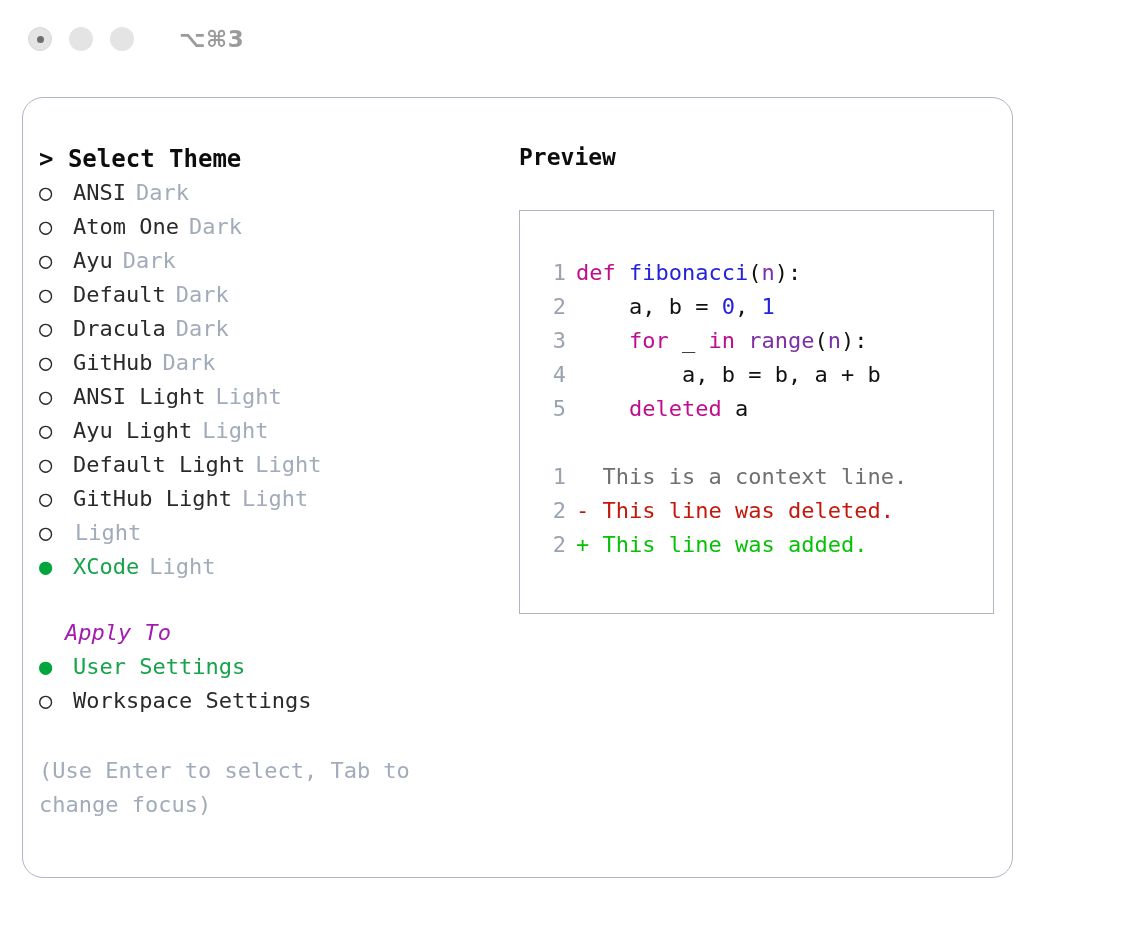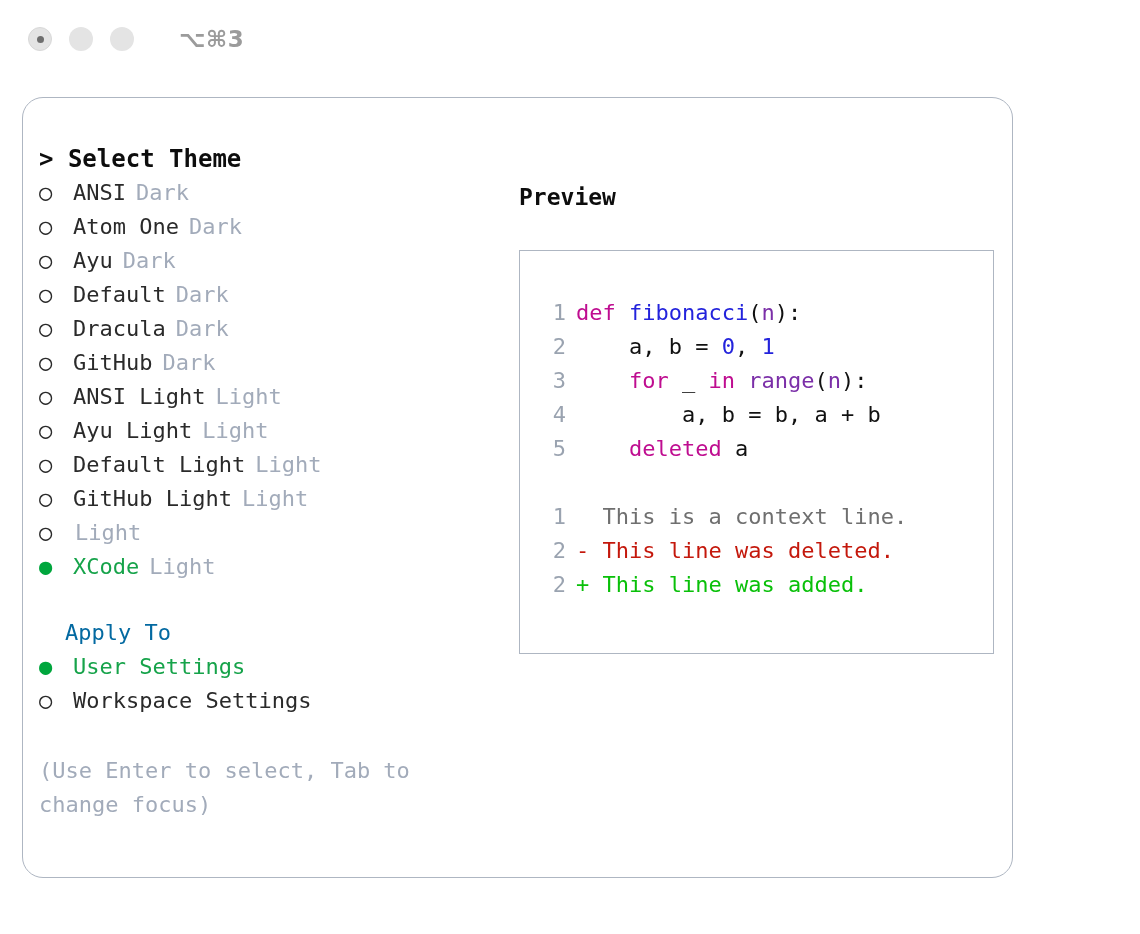--- a/index.html
+++ b/index.html
@@ -120,24 +120,25 @@
   .opt-label { color: #2a2a2a; margin-left: 8px; }
   .opt-row.is-selected .opt-label { color: #16a34a; }
   .opt-kind {
     color: #a2abba;
     margin-left: 10px;
   }
 
   #apply-section { margin-top: 32px; }
   .apply-title {
     font-size: 22px;
-    color: #0369a1;
+    color: #a21caf;
     line-height: 34px;
     padding-left: 26px;
     white-space: pre;
+    font-style: italic;
   }
 
   #hint-text {
     margin-top: 36px;
     font-size: 22px;
     line-height: 34px;
     color: #a2abba;
     width: 410px;
   }
 
@@ -145,21 +146,20 @@
   #preview-column {
     margin-left: 20px;
     flex: 1;
   }
   #preview-title {
     font-size: 23px;
     font-weight: bold;
     color: #0d0d0d;
     line-height: 30px;
     margin-bottom: 38px;
-    margin-top: 40px;
   }
   #preview-box {
     width: 475px;
     height: 404px;
     border: 1.6px solid #aeb6c2;
     box-sizing: border-box;
     background: #ffffff;
     padding: 45px 0 0 18px;
   }
   .code-line {

